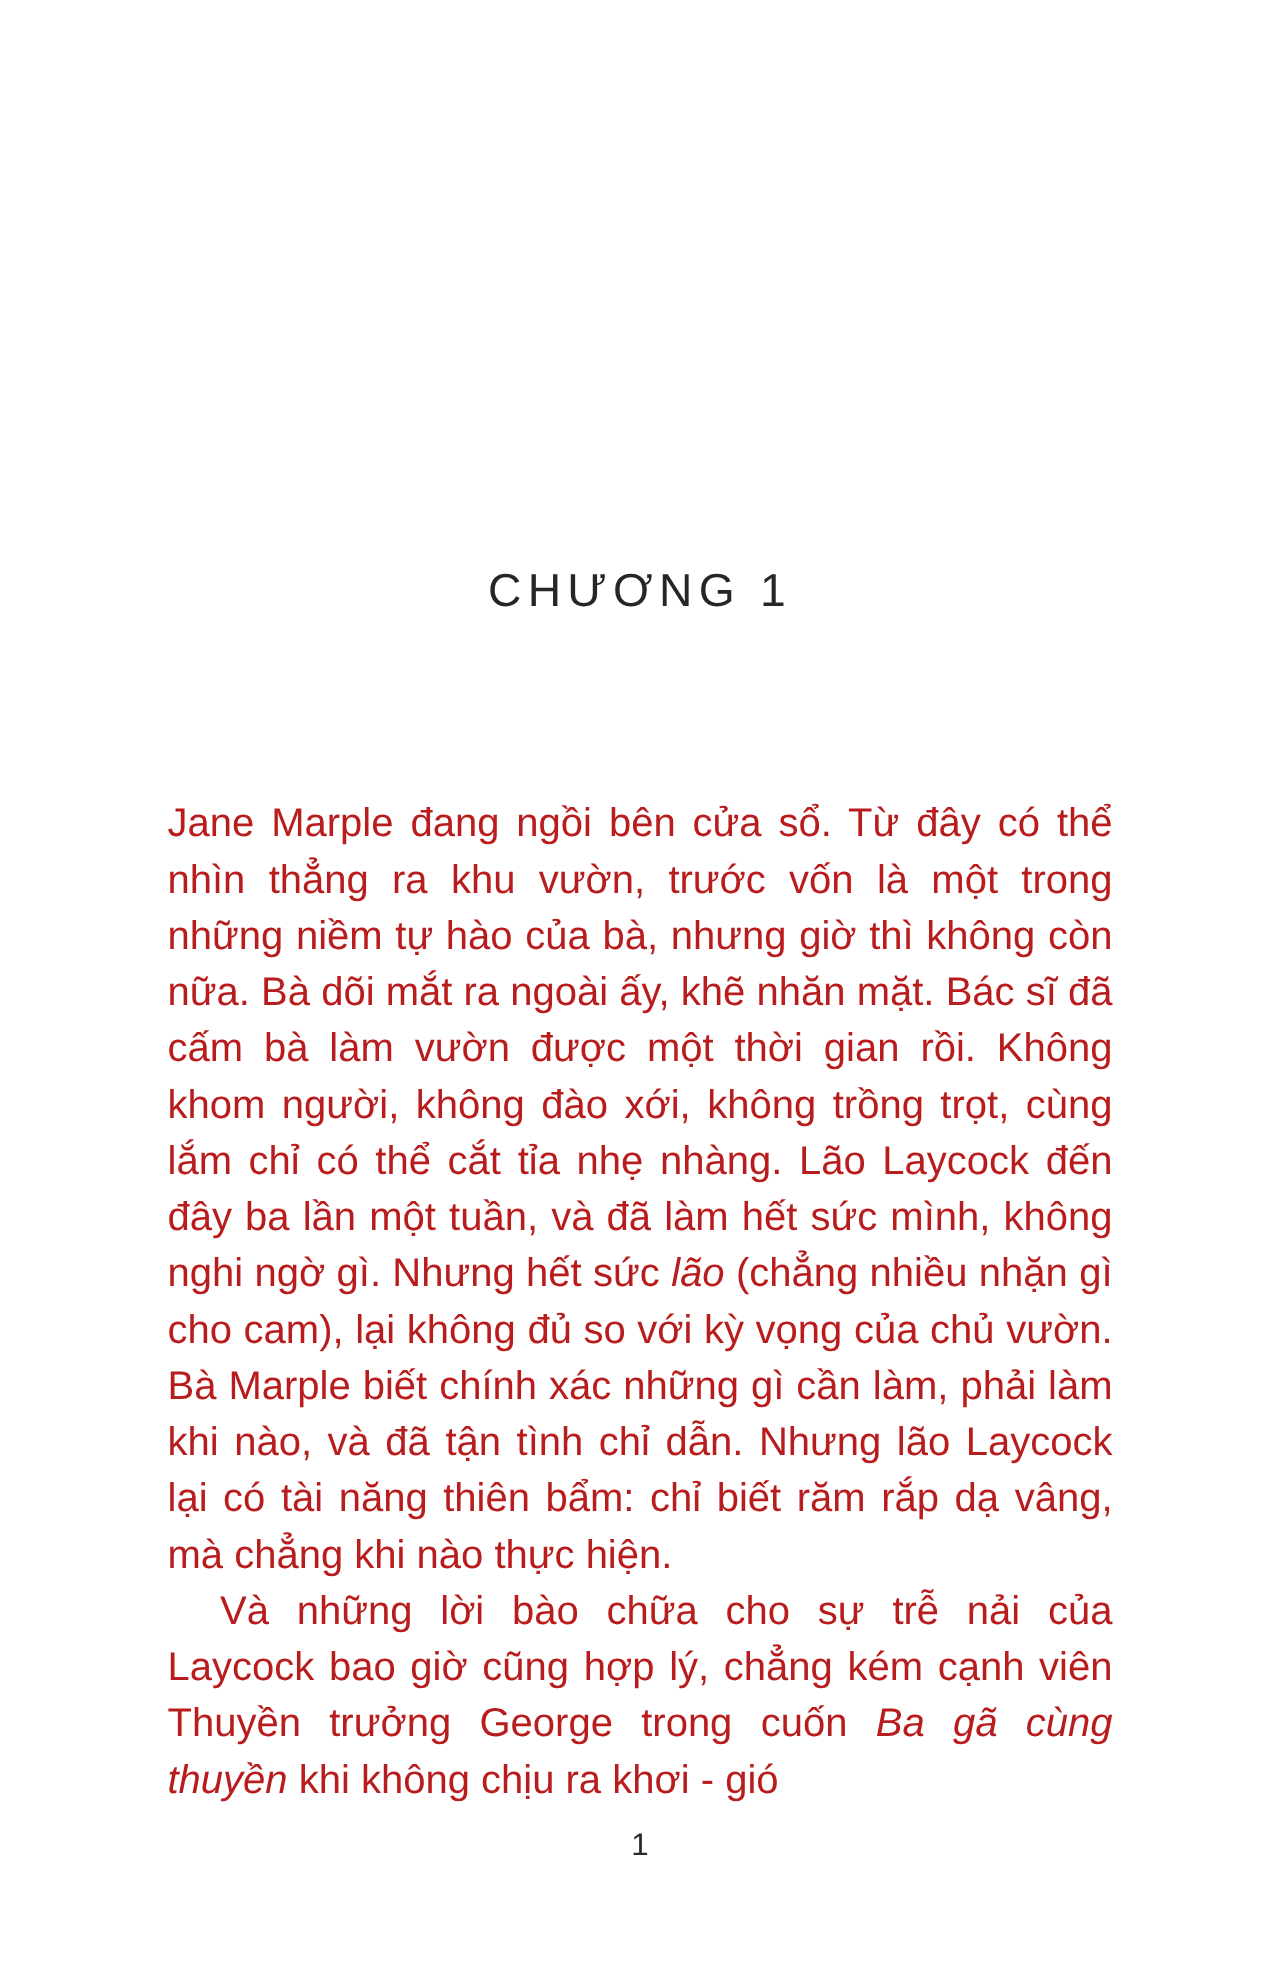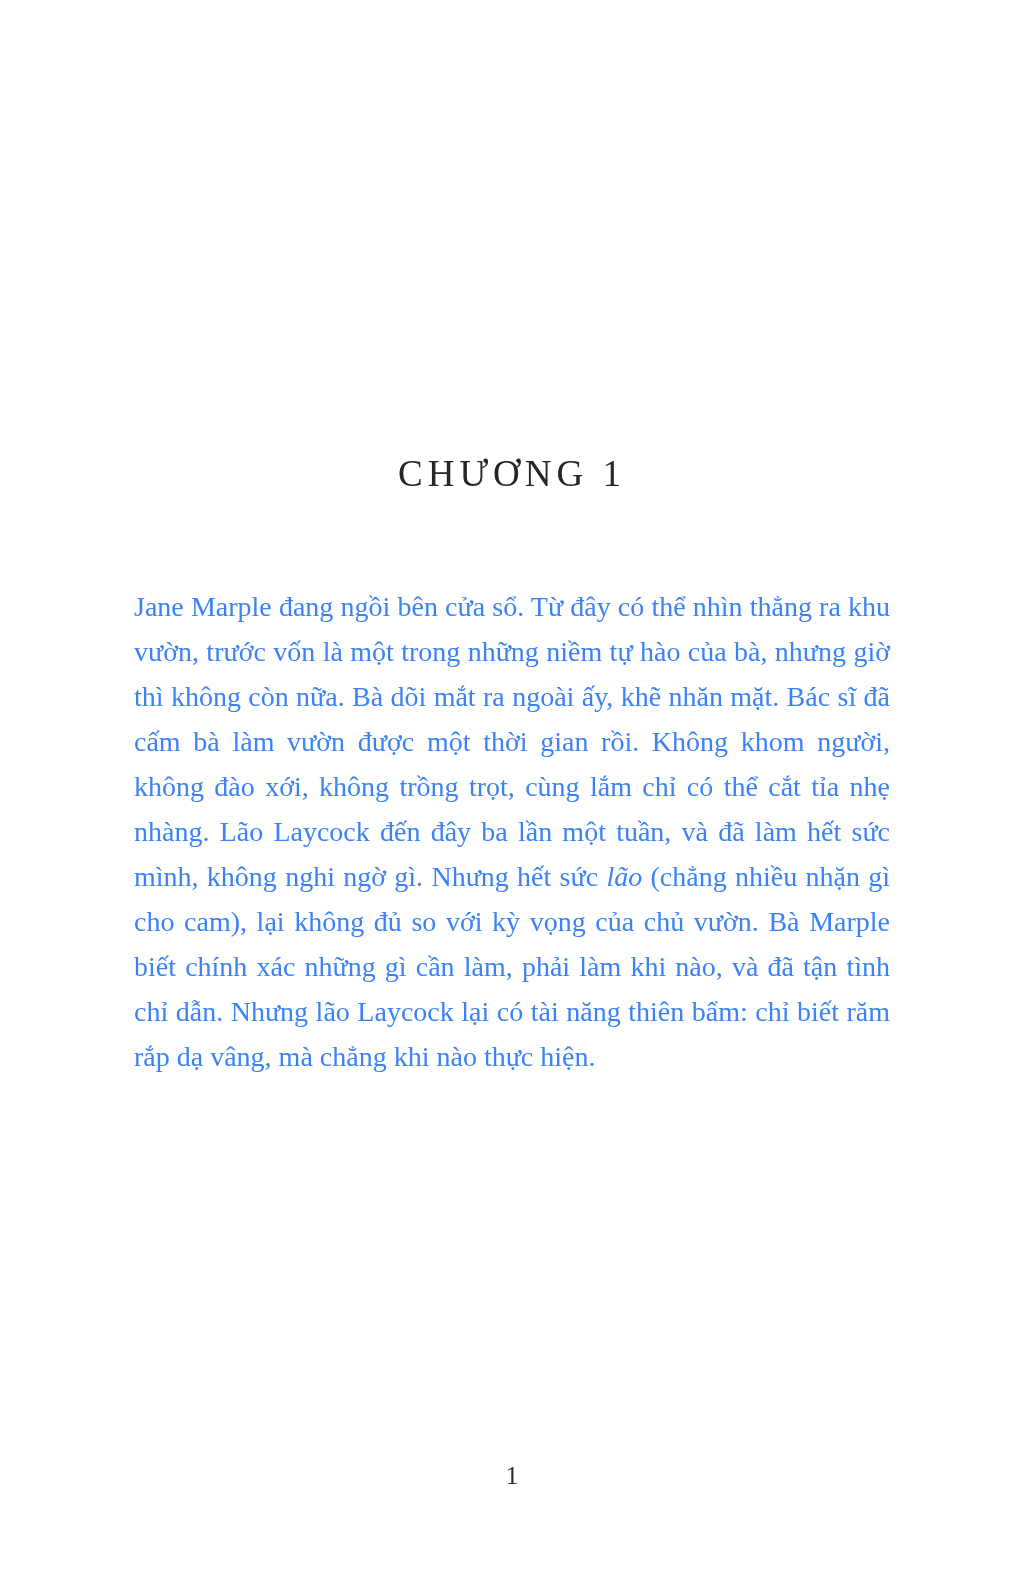--- a/index.html
+++ b/index.html
@@ -5,45 +5,45 @@
   html, body {
     margin: 0;
     padding: 0;
     background: #ffffff;
   }
   .page {
     position: relative;
     width: 1024px;
     height: 1575px;
     background: #ffffff;
-    font-family: Liberation Serif, serif;
+    font-family: Liberation Sans, sans-serif;
     color: #1c1c1e;
     overflow: hidden;
   }
   .chapter-title {
     position: absolute;
     top: 452px;
     left: 0;
     width: 100%;
     margin: 0;
     text-align: center;
     font-size: 37px;
     font-weight: 500;
     letter-spacing: 5px;
     color: #262626;
   }
   .body-text {
     position: absolute;
-    top: 584px;
+    top: 636px;
     left: 134px;
     width: 756px;
-    font-size: 28px;
+    font-size: 32px;
     line-height: 45px;
     text-align: justify;
-    color: #3b82f6;
+    color: #b91c1c;
   }
   .body-text p {
     margin: 0;
     padding: 0;
   }
   .body-text p.indent {
     text-indent: 42px;
   }
   .italic {
     font-style: italic;
@@ -59,16 +59,17 @@
   }
 </style>
 </head>
 <body>
 
 <div class="page">
   <h1 class="chapter-title">CHƯƠNG 1</h1>
 
   <div class="body-text">
       <p class=""><span>Jane Marple đang ngồi bên cửa sổ. Từ đây có thể nhìn thẳng ra khu vườn, trước vốn là một trong những niềm tự hào của bà, nhưng giờ thì không còn nữa. Bà dõi mắt ra ngoài ấy, khẽ nhăn mặt. Bác sĩ đã cấm bà làm vườn được một thời gian rồi. Không khom người, không đào xới, không trồng trọt, cùng lắm chỉ có thể cắt tỉa nhẹ nhàng. Lão Laycock đến đây ba lần một tuần, và đã làm hết sức mình, không nghi ngờ gì. Nhưng hết sức </span><span class="italic">lão</span><span> (chẳng nhiều nhặn gì cho cam), lại không đủ so với kỳ vọng của chủ vườn. Bà Marple biết chính xác những gì cần làm, phải làm khi nào, và đã tận tình chỉ dẫn. Nhưng lão Laycock lại có tài năng thiên bẩm: chỉ biết răm rắp dạ vâng, mà chẳng khi nào thực hiện.</span></p>
+      <p class="indent"><span>Và những lời bào chữa cho sự trễ nải của Laycock bao giờ cũng hợp lý, chẳng kém cạnh viên Thuyền trưởng George trong cuốn </span><span class="italic">Ba gã cùng thuyền</span><span> khi không chịu ra khơi - gió</span></p>
     </div>
 
   <div class="page-number">1</div>
 </div>
 
 </body></html>

